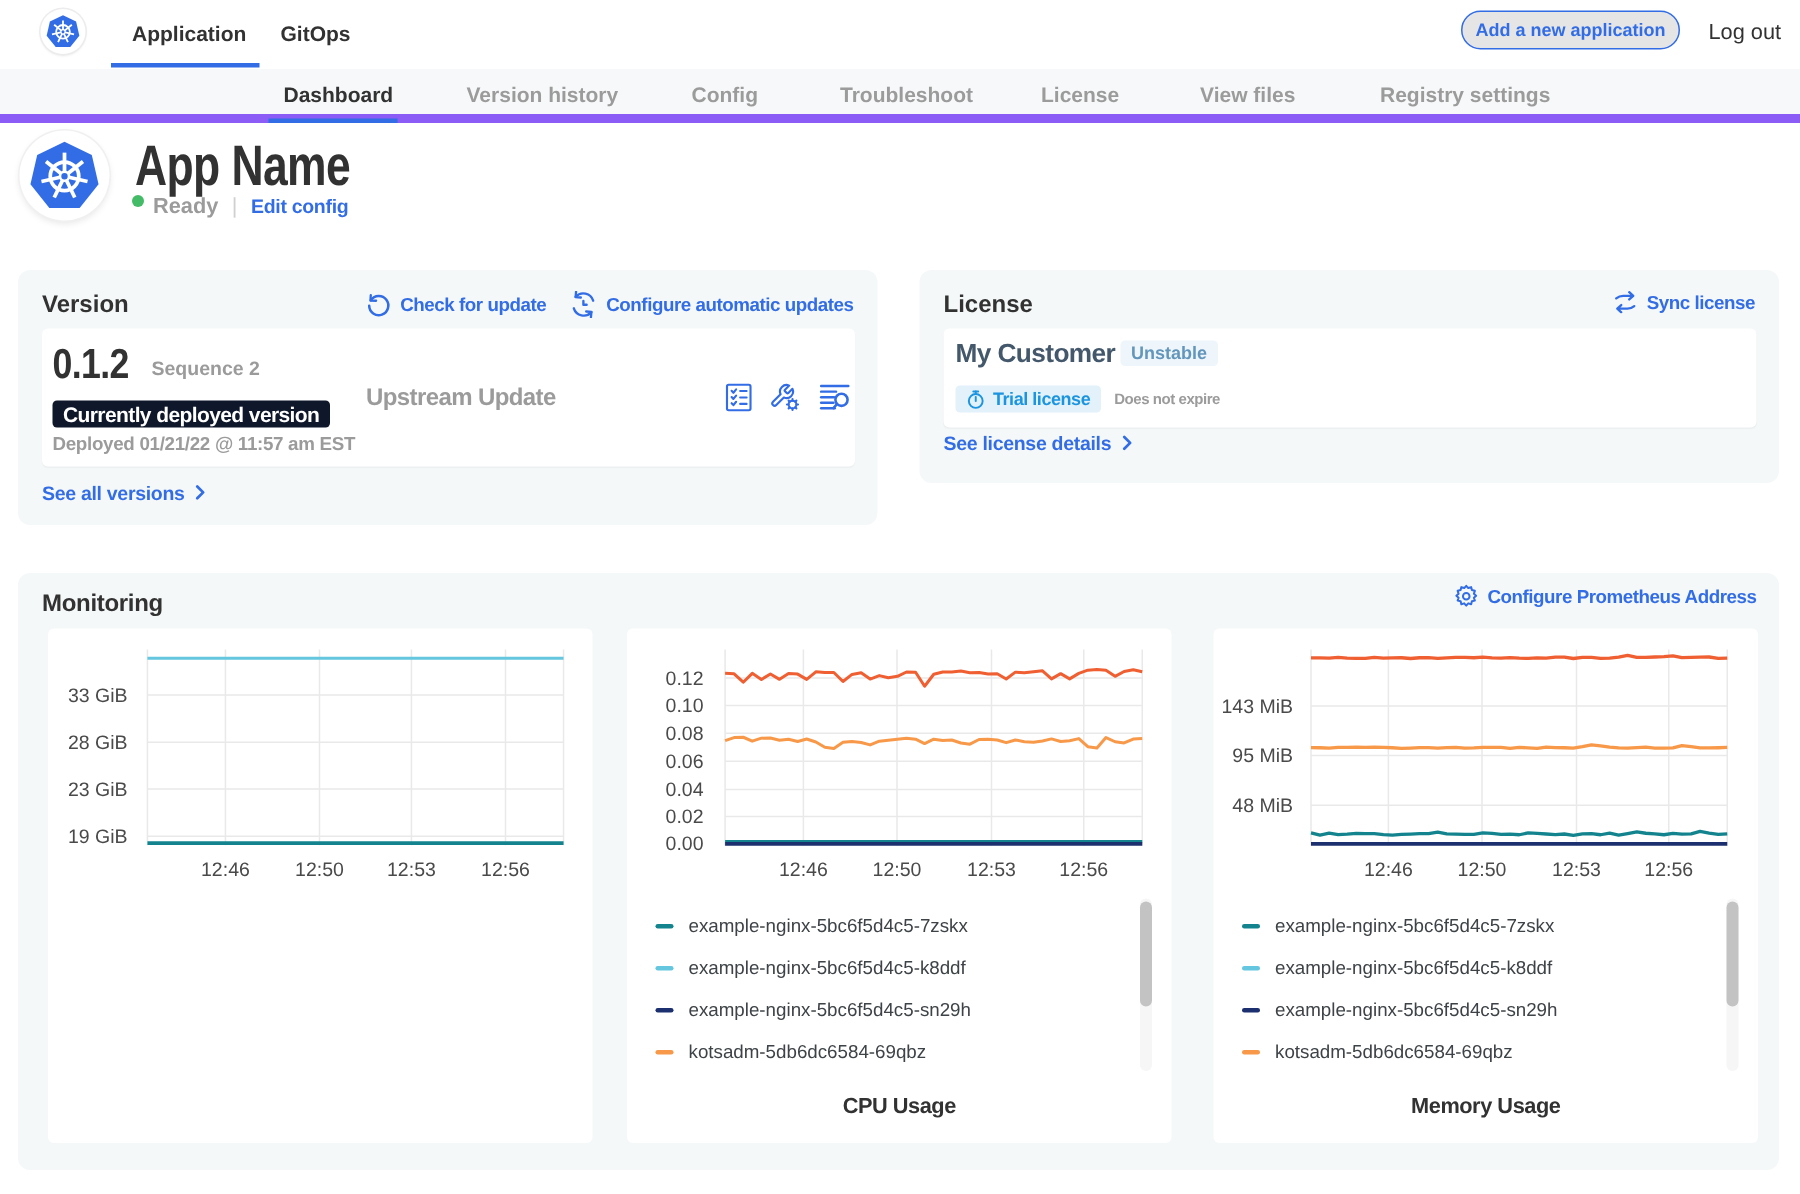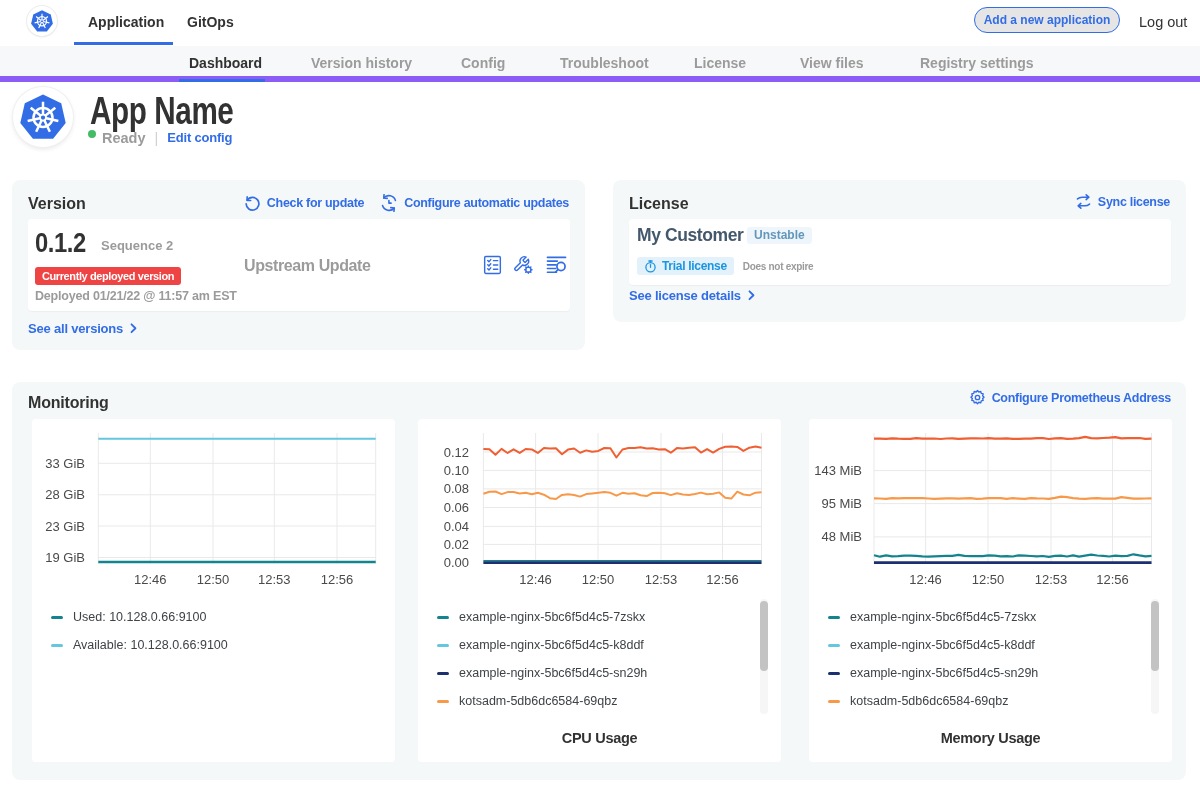--- a/index.html
+++ b/index.html
@@ -31,22 +31,22 @@
 .card-license { left:613px; top:0; width:573px; height:142px; }
 .cardhead { position:absolute; left:16px; top:15px; font-size:16px; font-weight:700; color:#323232; }
 .cardlinks { position:absolute; top:14px; right:16px; display:flex; align-items:center; font-size:12.5px; letter-spacing:-0.3px; font-weight:700; color:#326de6; }
 .cardlinks svg { margin-right:6px; }
 .cardlinks .gap { width:16px; }
 .innercard { position:absolute; left:16px; right:15px; top:39px; background:#fff; border-radius:4px; box-shadow:0 1px 1px rgba(0,0,0,.04); }
 .inner-version { height:92px; }
 .inner-license { height:66px; }
 .vnum { position:absolute; left:7px; top:8px; font-size:28px; font-weight:700; color:#323232; letter-spacing:-0.5px; transform:scaleX(0.85); transform-origin:left; }
 .vseq { position:absolute; left:73px; top:19px; font-size:13px; font-weight:600; color:#9b9b9b; }
-.vbadge { position:absolute; left:7px; top:48px; height:18px; line-height:18px; padding:0 7px; background:#ef4444; border-radius:3px;
-  color:#fff; font-size:11px; letter-spacing:-0.4px; font-weight:700; }
+.vbadge { position:absolute; left:7px; top:48px; height:18px; line-height:18px; padding:0 7px; background:#0f172a; border-radius:3px;
+  color:#fff; font-size:14px; letter-spacing:-0.4px; font-weight:700; }
 .vdeployed { position:absolute; left:7px; top:70px; font-size:12.5px; letter-spacing:-0.2px; font-weight:600; color:#9b9b9b; }
 .vsource { position:absolute; left:216px; top:38px; font-size:16px; letter-spacing:-0.4px; font-weight:700; color:#9b9b9b; }
 .vicons { position:absolute; left:455px; top:36px; display:flex; align-items:center; }
 .vicons > svg { margin-right:12px; }
 .seeall { position:absolute; left:16px; top:141px; display:flex; align-items:center; font-size:13px; letter-spacing:-0.2px; font-weight:700; color:#326de6; }
 .custrow { position:absolute; left:8px; top:6px; }
 .custname { font-size:17.5px; font-weight:700; color:#44586c; letter-spacing:-0.4px; transform:scaleX(0.86); transform-origin:left; }
 .chanbadge { position:absolute; left:110px; top:2px; height:17px; line-height:17px; padding:0 7px; background:#eef6fc; border-radius:3px;
   color:#6396bb; font-size:12px; font-weight:700; }
 .trialrow { position:absolute; left:8px; top:38px; display:flex; align-items:center; }
@@ -232,24 +232,20 @@
           <text x="53" y="80.3" text-anchor="end" font-size="13" fill="#4a4a4a">28 GiB</text>
           <text x="53" y="111.5" text-anchor="end" font-size="13" fill="#4a4a4a">23 GiB</text>
           <text x="53" y="143.0" text-anchor="end" font-size="13" fill="#4a4a4a">19 GiB</text>
           <text x="118.3" y="165" text-anchor="middle" font-size="13" fill="#4a4a4a">12:46</text>
           <text x="181.0" y="165" text-anchor="middle" font-size="13" fill="#4a4a4a">12:50</text>
           <text x="242.3" y="165" text-anchor="middle" font-size="13" fill="#4a4a4a">12:53</text>
           <text x="305.0" y="165" text-anchor="middle" font-size="13" fill="#4a4a4a">12:56</text>
           <polyline points="66.3,19.8 343.7,19.8" fill="none" stroke="#65c6df" stroke-width="2" stroke-linecap="butt" stroke-linejoin="round"></polyline>
           <polyline points="66.3,143.0 343.7,143.0" fill="none" stroke="#13848e" stroke-width="2.5" stroke-linecap="butt" stroke-linejoin="round"></polyline>
         </svg>
-      <div class="legend">
-        <div class="legend-item"><span class="dash" style="background:#13848e"></span>Used: 10.128.0.66:9100</div>
-        <div class="legend-item"><span class="dash" style="background:#65c6df"></span>Available: 10.128.0.66:9100</div>
-      </div>
     </div>
     <div class="chartcard cc2">
       <svg class="chart" width="363" height="172" viewBox="0 0 363 172" font-family="Liberation Sans, sans-serif">
           <line x1="65.4" y1="14" x2="65.4" y2="144.9" stroke="#e9e9e9" stroke-width="1"></line>
           <line x1="117.6" y1="14" x2="117.6" y2="144.9" stroke="#e9e9e9" stroke-width="1"></line>
           <line x1="180.0" y1="14" x2="180.0" y2="144.9" stroke="#e9e9e9" stroke-width="1"></line>
           <line x1="243.0" y1="14" x2="243.0" y2="144.9" stroke="#e9e9e9" stroke-width="1"></line>
           <line x1="304.5" y1="14" x2="304.5" y2="144.9" stroke="#e9e9e9" stroke-width="1"></line>
           <line x1="343.5" y1="14" x2="343.5" y2="144.9" stroke="#e9e9e9" stroke-width="1"></line>
           <line x1="65.4" y1="33.0" x2="343.5" y2="33.0" stroke="#e9e9e9" stroke-width="1"></line>

